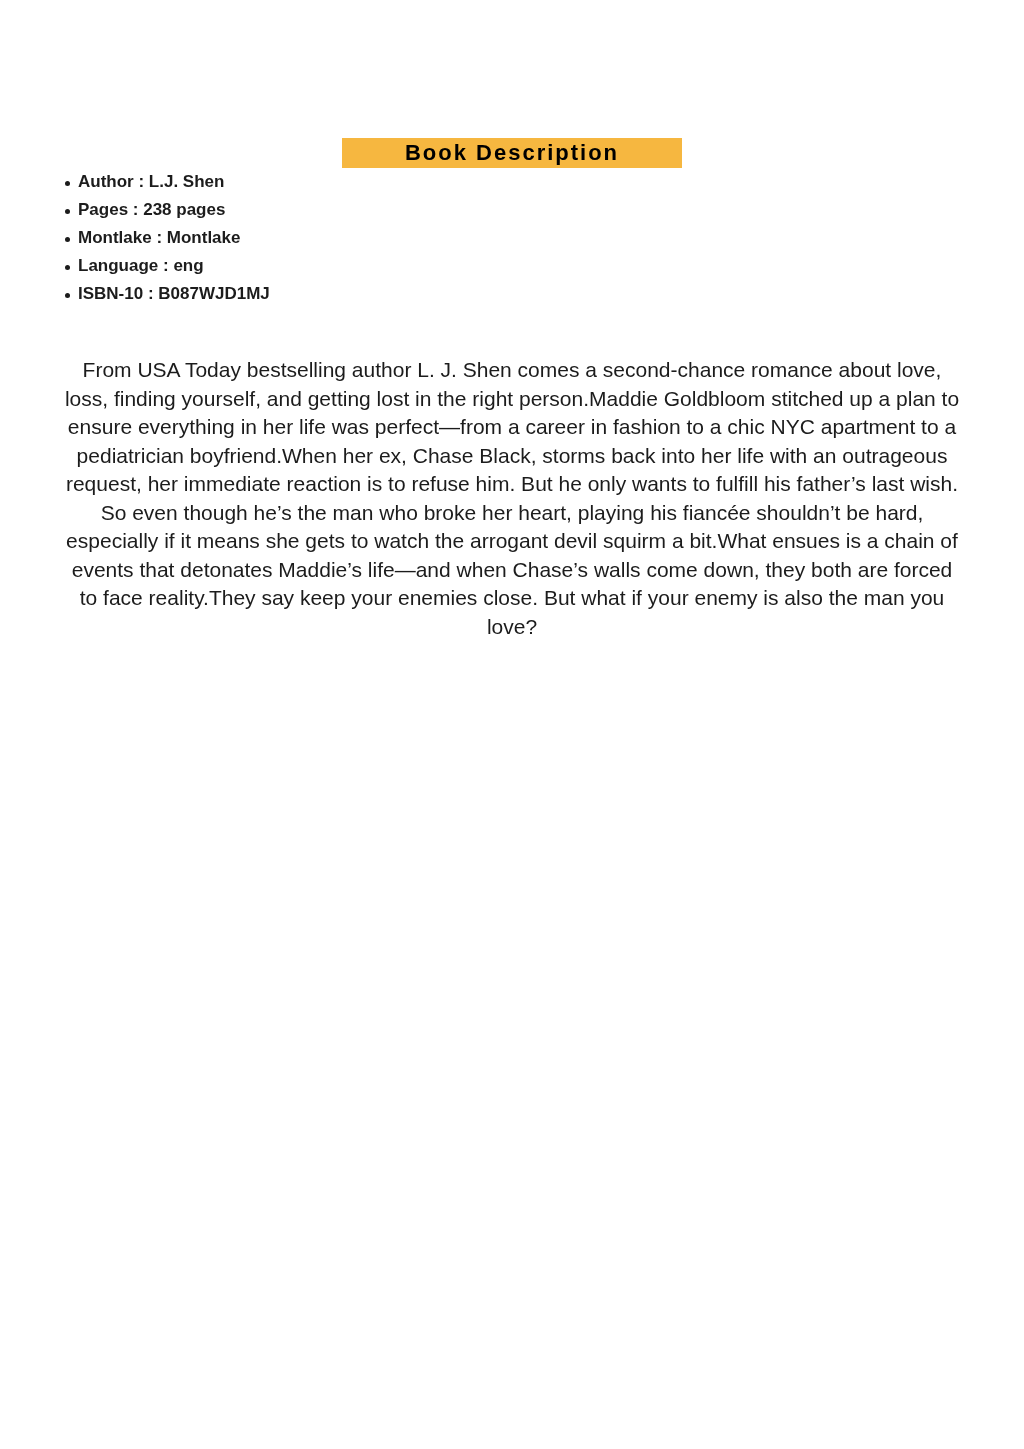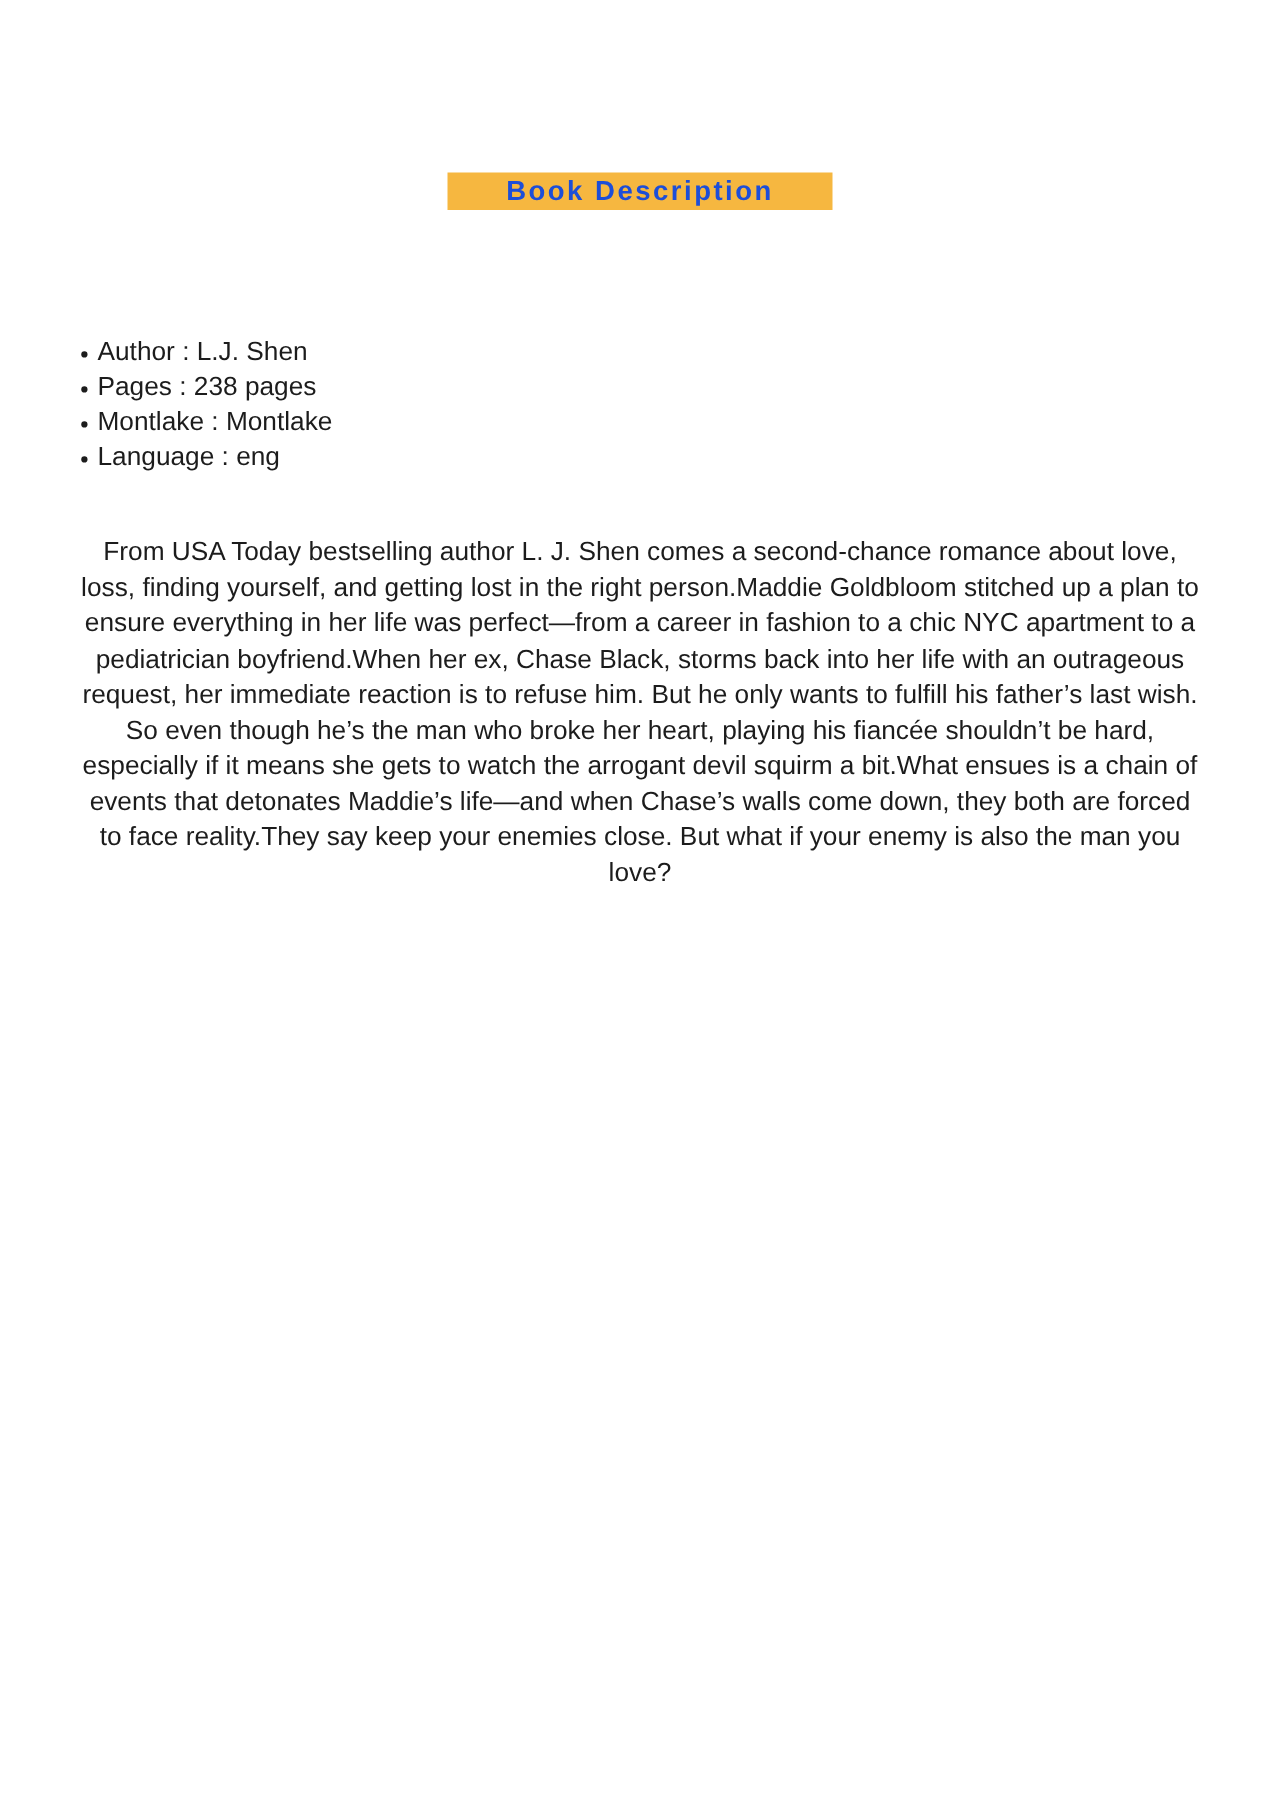--- a/index.html
+++ b/index.html
@@ -21,36 +21,36 @@
     color: var(--text);
     overflow: hidden;
   }
   .title-wrap {
     padding-top: 138px;
     display: flex;
     justify-content: center;
   }
   .title-banner {
     background: var(--accent);
-    color: #1d4ed8;
-    width: 308px;
+    color: #000000;
+    width: 340px;
     height: 30px;
     line-height: 30px;
     text-align: center;
     font-size: 22px;
     font-weight: bold;
     letter-spacing: 2px;
     white-space: nowrap;
   }
   .details {
     list-style: none;
-    margin-top: 100px;
     margin-left: 65px;
-    font-size: 21px;
+    font-size: 17px;
     line-height: 28px;
+    font-weight: bold;
   }
   .details li {
     position: relative;
     padding-left: 13px;
   }
   .details li::before {
     content: "";
     position: absolute;
     left: 0;
     top: 13px;
@@ -73,17 +73,18 @@
 
   <div class="title-wrap">
     <h1 class="title-banner">Book Description</h1>
   </div>
 
   <ul class="details">
     <li>Author : L.J. Shen</li>
     <li>Pages : 238 pages</li>
     <li>Montlake : Montlake</li>
     <li>Language : eng</li>
+    <li>ISBN-10 : B087WJD1MJ</li>
   </ul>
 
   <p class="description">From USA Today bestselling author L. J. Shen comes a second-chance romance about love, loss, finding yourself, and getting lost in the right person.Maddie Goldbloom stitched up a plan to ensure everything in her life was perfect—from a career in fashion to a chic NYC apartment to a pediatrician boyfriend.When her ex, Chase Black, storms back into her life with an outrageous request, her immediate reaction is to refuse him. But he only wants to fulfill his father’s last wish. So even though he’s the man who broke her heart, playing his fiancée shouldn’t be hard, especially if it means she gets to watch the arrogant devil squirm a bit.What ensues is a chain of events that detonates Maddie’s life—and when Chase’s walls come down, they both are forced to face reality.They say keep your enemies close. But what if your enemy is also the man you love?</p>
 
 </div>
 
 </body></html>

